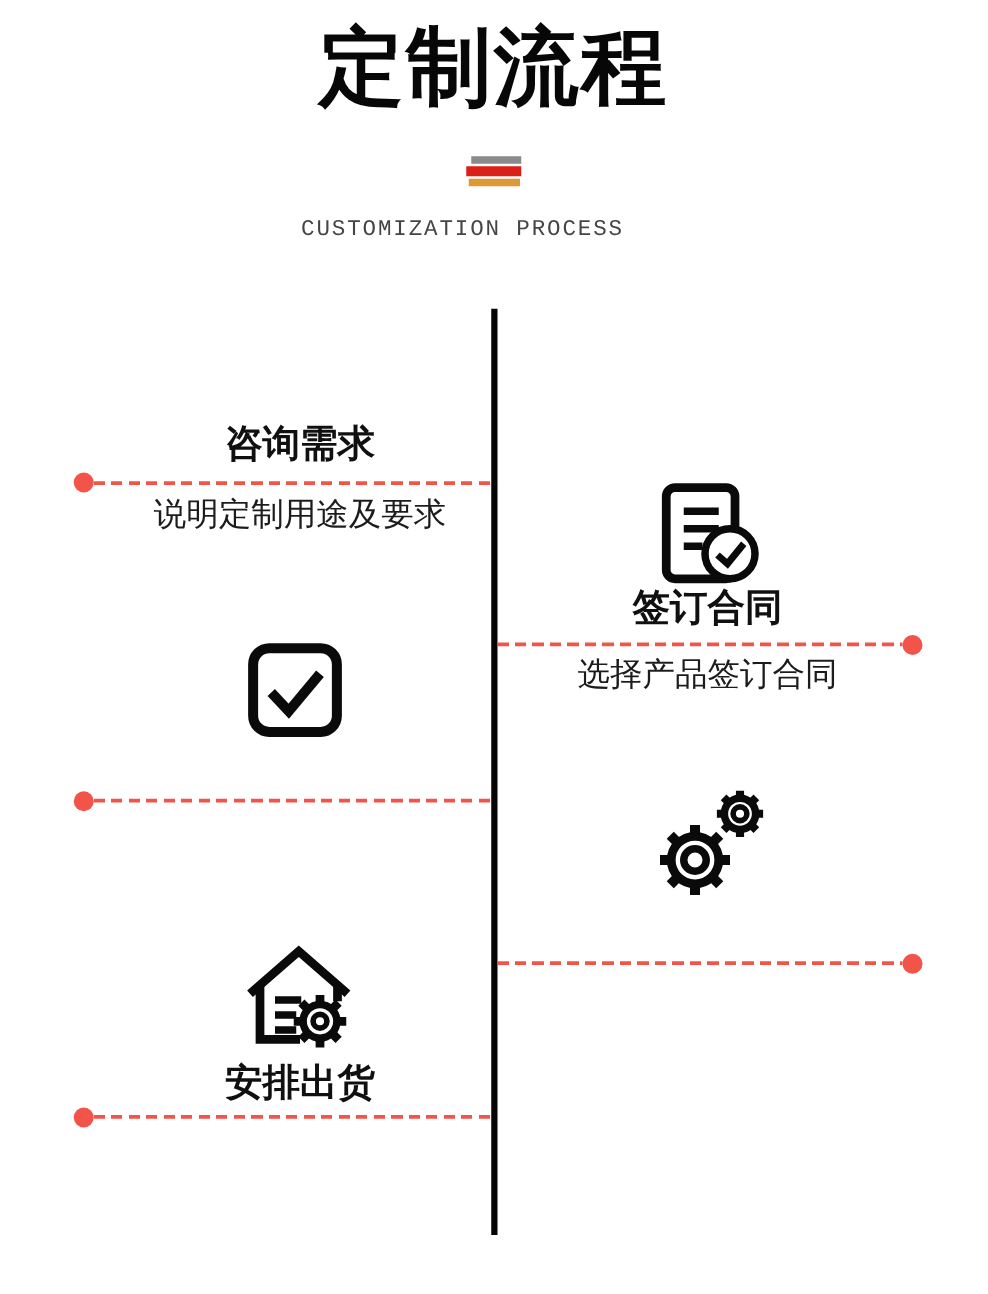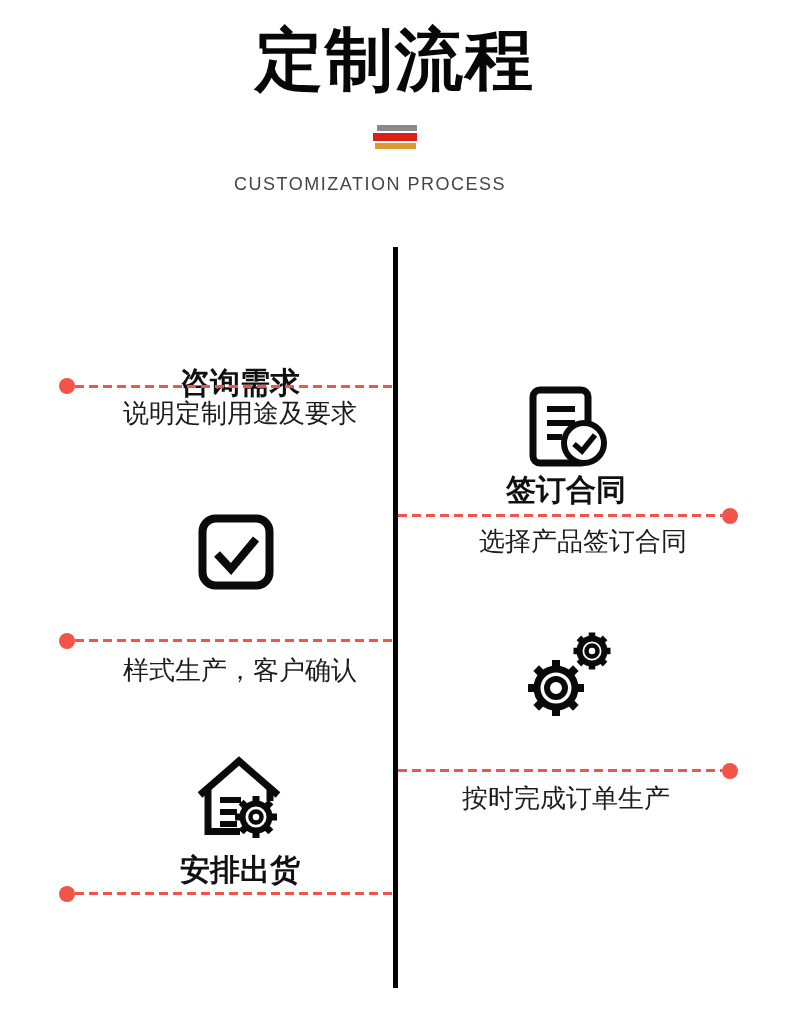--- a/index.html
+++ b/index.html
@@ -1,18 +1,18 @@
 <!DOCTYPE html>
 <html><head>
 <meta charset="utf-8">
 <style>
   html,body{margin:0;padding:0;background:#fff;}
   .canvas{
     position:relative;width:790px;height:1035px;background:#ffffff;
-    font-family:Liberation Sans, sans-serif;
+    font-family:Liberation Mono, monospace;
     overflow:hidden;
   }
   .abs{position:absolute;}
   
   .main-title{
     left:0;top:24px;width:790px;text-align:center;
     font-size:68px;line-height:1.05;font-weight:900;color:#070707;
     letter-spacing:2px;
   }
   .stripes{left:0;top:125px;width:790px;display:flex;flex-direction:column;align-items:center;gap:2px;}
@@ -35,24 +35,24 @@
   .dash{
     height:3px;
     background:repeating-linear-gradient(90deg,#f2544a 0 9px,transparent 9px 14px);
   }
   .dash-left{left:75px;width:318px;}
   .dash-right{left:398px;width:324px;}
   .dot{width:16px;height:16px;border-radius:50%;background:#f2544a;}
   .dot-left{left:59px;}
   .dot-right{left:722px;}
   
-  .l1-title{top:342px;margin-top:24px;} .l1-dash{top:385px;} .l1-dot{top:378px;} .l1-desc{top:399px;text-align:center;}
+  .l1-title{top:342px;} .l1-dash{top:385px;} .l1-dot{top:378px;} .l1-desc{top:399px;text-align:center;}
   .l2-icon{left:196px;top:512px;} .l2-title{top:599px;} .l2-dash{top:639px;} .l2-dot{top:633px;} .l2-desc{top:656px;}
   .l3-icon{left:193px;top:754px;} .l3-title{top:853px;} .l3-dash{top:892px;} .l3-dot{top:886px;} .l3-desc{top:911px;}
-  .r1-icon{left:520px;top:386px;} .r1-title{top:473px;} .r1-dash{top:514px;} .r1-dot{top:508px;} .r1-desc{top:527px;padding-left:17px;}
+  .r1-icon{left:520px;top:386px;} .r1-title{top:473px;} .r1-dash{top:514px;} .r1-dot{top:508px;} .r1-desc{top:527px;}
   .r2-icon{left:518px;top:626px;} .r2-title{top:727px;} .r2-dash{top:769px;} .r2-dot{top:763px;} .r2-desc{top:784px;}
   .icon svg{display:block;}
 </style>
 </head>
 <body>
 
 <div class="canvas">
 
   <div class="abs main-title">定制流程</div>
 
@@ -85,37 +85,35 @@
   <div class="abs rcol step-desc r1-desc">选择产品签订合同</div>
 
   <div class="abs icon l2-icon">
     <svg width="80" height="80" viewBox="0 0 80 80" fill="none" xmlns="http://www.w3.org/2000/svg">
       <rect x="6.5" y="6.5" width="67" height="67" rx="13" stroke="#0a0a0a" stroke-width="8"></rect>
       <path d="M21 42 L35 57 L60 27" stroke="#0a0a0a" stroke-width="8" fill="none"></path>
     </svg>
   </div>
   <div class="abs dash dash-left l2-dash"></div>
   <div class="abs dot dot-left l2-dot"></div>
-  <div class="abs lcol step-desc l2-desc">样式生产，客户确认</div>
 
   <div class="abs icon r2-icon">
     <svg width="96" height="94" viewBox="0 0 96 94" fill="none" xmlns="http://www.w3.org/2000/svg">
 
       <path d="M57 62 H66 M51.4 75.4 L57.8 81.8 M38 81 V90 M24.6 75.4 L18.2 81.8 M19 62 H10 M24.6 48.6 L18.2 42.2 M38 43 V34 M51.4 48.6 L57.8 42.2" stroke="#0a0a0a" stroke-width="8"></path>
       <circle cx="38" cy="62" r="19" stroke="#0a0a0a" stroke-width="7"></circle>
       <circle cx="38" cy="62" r="9" stroke="#0a0a0a" stroke-width="6"></circle>
 
       <path d="M86.5 25 H92.5 M82.8 33.8 L87.1 38.1 M74 37.5 V43.5 M65.2 33.8 L60.9 38.1 M61.5 25 H55.5 M65.2 16.2 L60.9 11.9 M74 12.5 V6.5 M82.8 16.2 L87.1 11.9" stroke="#0a0a0a" stroke-width="6.5"></path>
       <circle cx="74" cy="25" r="12.5" stroke="#0a0a0a" stroke-width="6"></circle>
       <circle cx="74" cy="25" r="5.5" stroke="#0a0a0a" stroke-width="4.5"></circle>
     </svg>
   </div>
   <div class="abs dash dash-right r2-dash"></div>
   <div class="abs dot dot-right r2-dot"></div>
-  <div class="abs rcol step-desc r2-desc">按时完成订单生产</div>
 
   <div class="abs icon l3-icon">
     <svg width="92" height="88" viewBox="0 0 92 88" fill="none" xmlns="http://www.w3.org/2000/svg">
       <path d="M7 41 L46 7 L85 41" stroke="#0a0a0a" stroke-width="7" fill="none"></path>
       <path d="M15 34 L15 77.5 L47 77.5" stroke="#0a0a0a" stroke-width="7" fill="none"></path>
       <path d="M77 34 L77 47" stroke="#0a0a0a" stroke-width="7"></path>
       <path d="M27 46 H48 M27 58 H44 M27 70 H44" stroke="#0a0a0a" stroke-width="6"></path>
 
       <path d="M76.5 63 H84 M72.5 72.5 L77.9 77.9 M63 76.5 V84 M53.5 72.5 L48.1 77.9 M49.5 63 H42 M53.5 53.5 L48.1 48.1 M63 49.5 V42 M72.5 53.5 L77.9 48.1" stroke="#0a0a0a" stroke-width="7"></path>
       <circle cx="63" cy="63" r="13.5" fill="#ffffff" stroke="#0a0a0a" stroke-width="6"></circle>

